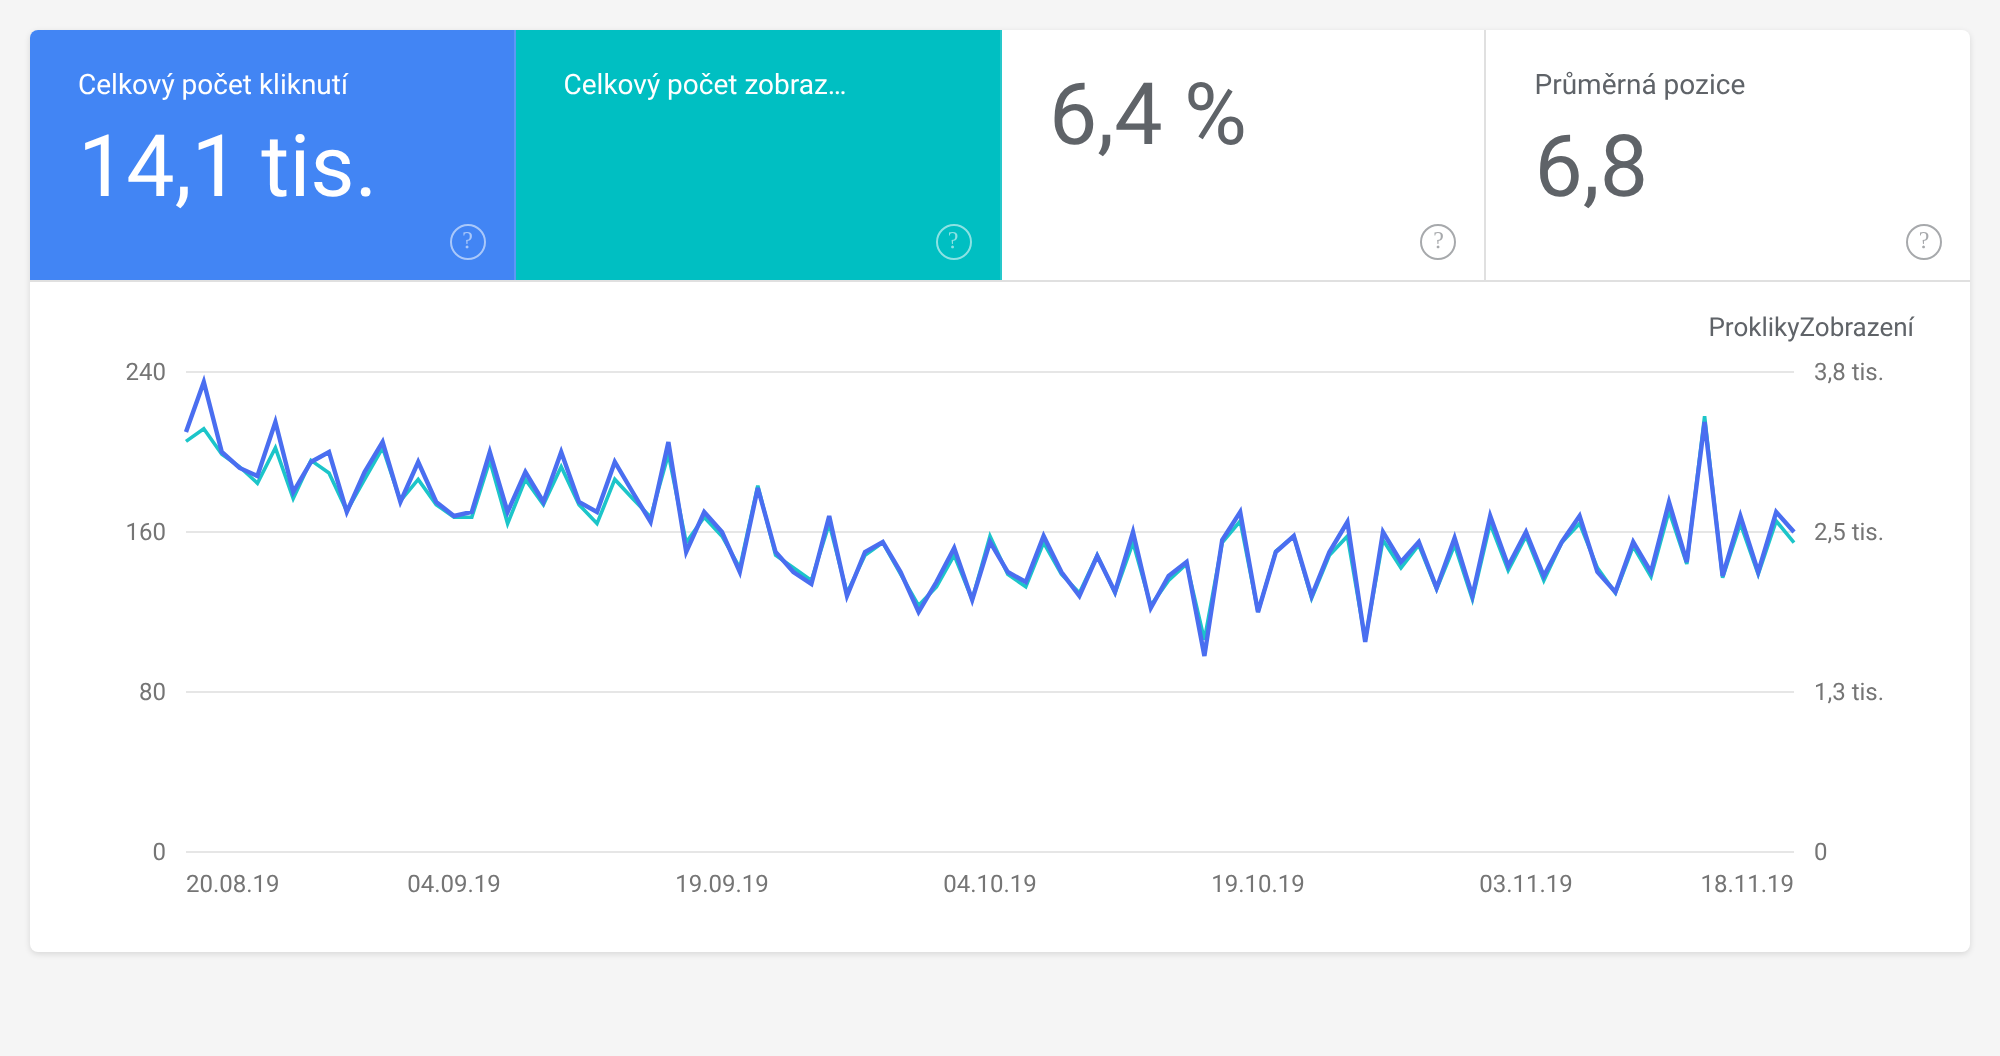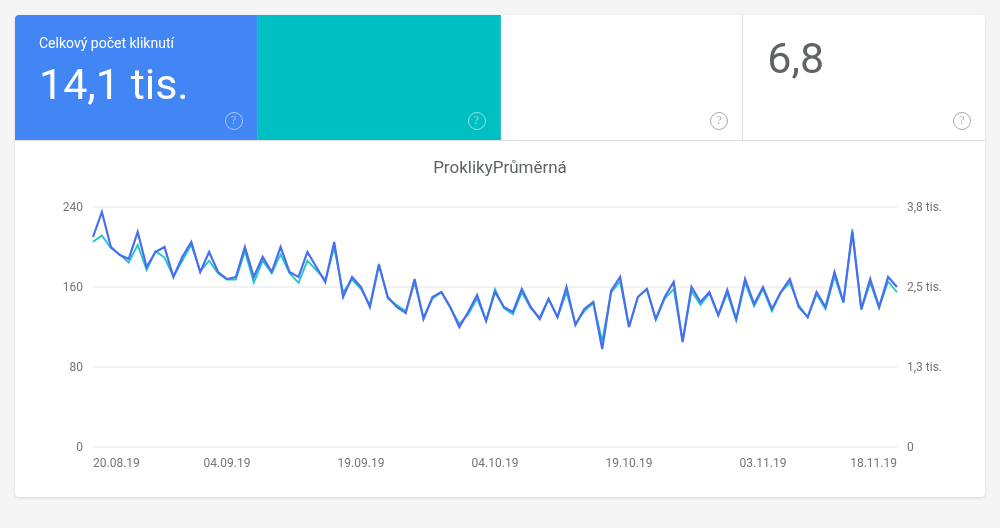--- a/index.html
+++ b/index.html
@@ -62,58 +62,61 @@
   .metric.teal  { background: #00bfc2; color: #fff; border-right-color: rgba(255,255,255,0.15); }
   .metric.blue .help, .metric.teal .help { border-color: #fff; }
   .metric.white { color: #5f6368; }
   .metric.white .value { color: #5f6368; }
 
   .chart-area {
     padding: 16px 28px 20px 28px;
   }
   .axis-titles {
     display: flex;
-    justify-content: center;
-    font-size: 17px;
+    justify-content: flex-end;
+    font-size: 13px;
     color: #5f6368;
-    margin-bottom: 20px;
+    margin-bottom: 4px;
   }
   svg.chart { width: 100%; height: 280px; display: block; }
   .grid line { stroke: #e6e6e6; stroke-width: 1; }
   .tick { font-size: 12px; fill: #757575; }
   .series-clicks { stroke: #4a6ef0; stroke-width: 2.2; fill: none; }
   .series-impr   { stroke: #1cc5c9; stroke-width: 1.8; fill: none; }
 </style>
 </head>
 <body>
 
 <div class="card">
 
   <div class="metrics">
     <div class="metric blue">
       <div class="label">Celkový počet kliknutí</div>
       <div class="value">14,1 tis.</div>
       <div class="help">?</div>
     </div>
     <div class="metric teal">
+      <div class="label">Celkový počet zobraz…</div>
       <div class="help">?</div>
     </div>
     <div class="metric white">
+      <div class="value">6,4 %</div>
       <div class="help">?</div>
     </div>
     <div class="metric white">
+      <div class="label">Průměrná pozice</div>
       <div class="value">6,8</div>
       <div class="help">?</div>
     </div>
   </div>
 
   <div class="chart-area">
     <div class="axis-titles">
       <span>Prokliky</span>
-      <span>Průměrná</span>
+      <span>Zobrazení</span>
     </div>
     <svg class="chart" viewBox="0 0 914 280">
       <g class="grid">
           <line x1="50" x2="854" y1="10" y2="10"></line>
           <line x1="50" x2="854" y1="90.00000000000001" y2="90.00000000000001"></line>
           <line x1="50" x2="854" y1="170.00000000000003" y2="170.00000000000003"></line>
           <line x1="50" x2="854" y1="250" y2="250"></line>
         </g>
       <g class="left-ticks">
           <text x="40" y="14" text-anchor="end" class="tick">240</text>

